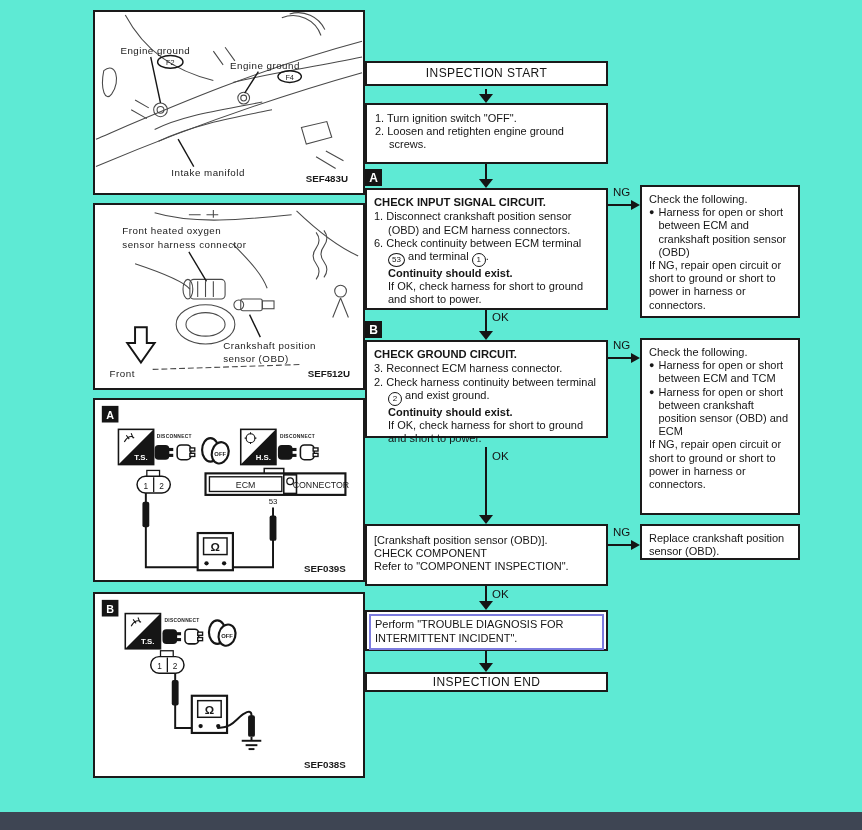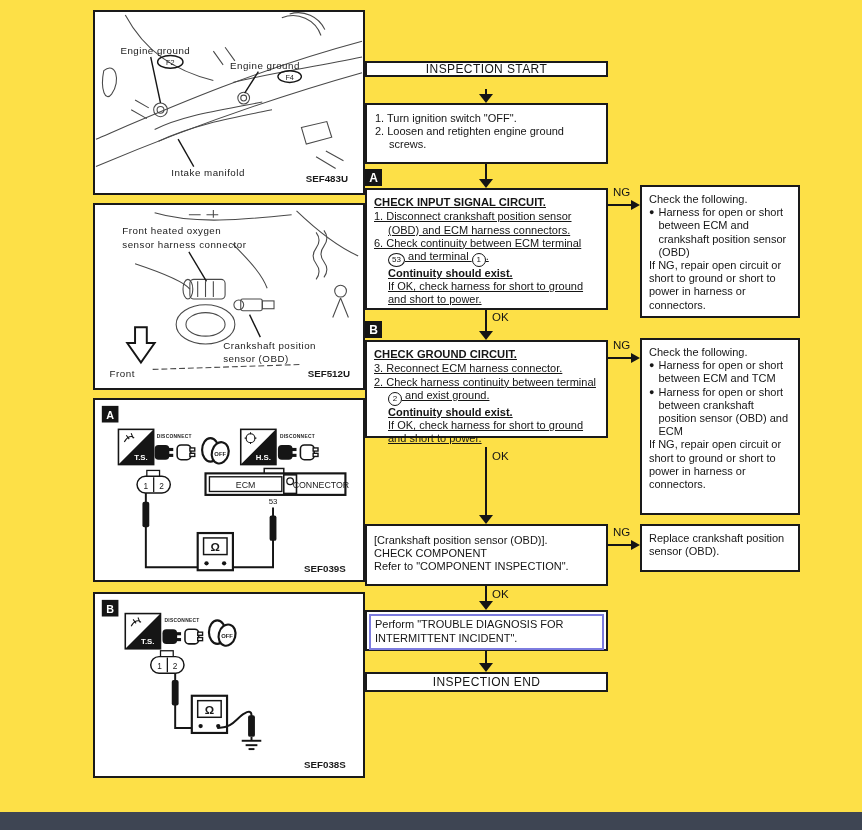--- a/index.html
+++ b/index.html
@@ -1,16 +1,16 @@
 <!DOCTYPE html>
 <html><head>
 <meta charset="utf-8">
 <style>
   html,body{margin:0;padding:0;background:#fff;}
-  #page{position:relative;width:862px;height:830px;background:#fde047;overflow:hidden;
+  #page{position:relative;width:862px;height:830px;background:#5eead4;overflow:hidden;
         font-family:"Liberation Sans",sans-serif;color:#151515;}
   
   .panel{position:absolute;border:2px solid #1a1a1a;background:#fff;box-sizing:border-box;}
   #p1{left:93px;top:10px;width:272px;height:185px;}
   #p2{left:93px;top:203px;width:272px;height:187px;}
   #pa{left:93px;top:398px;width:272px;height:184px;}
   #pb{left:93px;top:592px;width:272px;height:186px;}
   .panel svg{display:block;width:100%;height:100%;}
   .sketch{stroke:#3a3a3a;stroke-width:1.1;fill:none;opacity:.92;}
   .lbl{font:10px "Liberation Sans",sans-serif;letter-spacing:.5px;fill:#1a1a1a;}
@@ -24,21 +24,21 @@
   .ecm-label{font:9px "Liberation Sans",sans-serif;fill:#1a1a1a;text-anchor:middle;}
   .t53{font:8px "Liberation Sans",sans-serif;fill:#1a1a1a;text-anchor:middle;}
   .ohm-label{font:bold 12px "Liberation Sans",sans-serif;fill:#1a1a1a;text-anchor:middle;}
   .wire{stroke:#151515;stroke-width:2;fill:none;}
   .thin{stroke:#151515;stroke-width:1.4;fill:none;}
   
   .fc-box{position:absolute;border:2px solid #1a1a1a;background:#fff;box-sizing:border-box;
           font-size:11px;line-height:1.2;}
   .fc-center{display:flex;align-items:center;justify-content:center;
              font-size:12px;letter-spacing:.4px;}
-  .fc-pad{padding:6px 7px;text-decoration:underline;}
+  .fc-pad{padding:6px 7px;}
   .fc-title{font-weight:bold;font-size:11.2px;margin-bottom:1px;}
   .fc-item{padding-left:14px;text-indent:-14px;}
   .fc-indent{padding-left:14px;}
   .fc-em{font-weight:bold;}
   .term{display:inline-block;border:1px solid #151515;border-radius:50%;
         width:12px;height:12px;line-height:12px;text-align:center;font-size:8px;
         vertical-align:-2px;text-indent:0;}
   .term-wide{width:15px;}
   .flow-badge{position:absolute;width:17px;height:17px;background:#151515;color:#fff;
               font-weight:bold;font-size:12px;display:flex;align-items:center;justify-content:center;}
@@ -257,21 +257,21 @@
       <path class="wire" d="M159,146 V150"></path>
       <g stroke="#151515" stroke-width="2">
         <line x1="149" y1="150" x2="169" y2="150"></line>
         <line x1="153" y1="154.5" x2="165" y2="154.5"></line>
         <line x1="156" y1="158.5" x2="162" y2="158.5"></line>
       </g>
       <text class="code" x="234" y="178">SEF038S</text>
     </svg>
   </div>
 
-  <div class="fc-box fc-center" style="left:365px;top:61px;width:243px;height:16px;">
+  <div class="fc-box fc-center" style="left:365px;top:61px;width:243px;height:25px;">
     <span>INSPECTION START</span>
   </div>
 
   <div class="varrow" style="top:89px;height:5px;"></div>
   <div class="vhead" style="top:94px;"></div>
 
   <div class="fc-box" style="left:365px;top:103px;width:243px;height:61px;padding:7px 8px;">
     <div class="fc-item">1. Turn ignition switch "OFF".</div>
     <div class="fc-item">2. Loosen and retighten engine ground screws.</div>
   </div>
@@ -344,21 +344,21 @@
   <div class="fc-box" style="left:365px;top:524px;width:243px;height:62px;padding:8px 7px;">
     <div>[Crankshaft position sensor (OBD)].</div>
     <div>CHECK COMPONENT</div>
     <div>Refer to "COMPONENT INSPECTION".</div>
   </div>
 
   <div class="flow-lbl" style="left:613px;top:526px;">NG</div>
   <div class="hline" style="left:608px;top:544px;width:24px;"></div>
   <div class="hhead" style="left:631px;top:540px;"></div>
 
-  <div class="fc-box" style="left:640px;top:524px;width:160px;height:48px;padding:6px 7px;">
+  <div class="fc-box" style="left:640px;top:524px;width:160px;height:36px;padding:6px 7px;">
     <div>Replace crankshaft position sensor (OBD).</div>
   </div>
 
   <div class="varrow" style="top:586px;height:15px;"></div>
   <div class="vhead" style="top:601px;"></div>
   <div class="flow-lbl" style="left:492px;top:588px;">OK</div>
 
   <div class="fc-box" style="left:365px;top:610px;width:243px;height:41px;padding:1px;">
     <div class="hl-link">Perform "TROUBLE DIAGNOSIS FOR INTERMITTENT INCIDENT".</div>
   </div>

